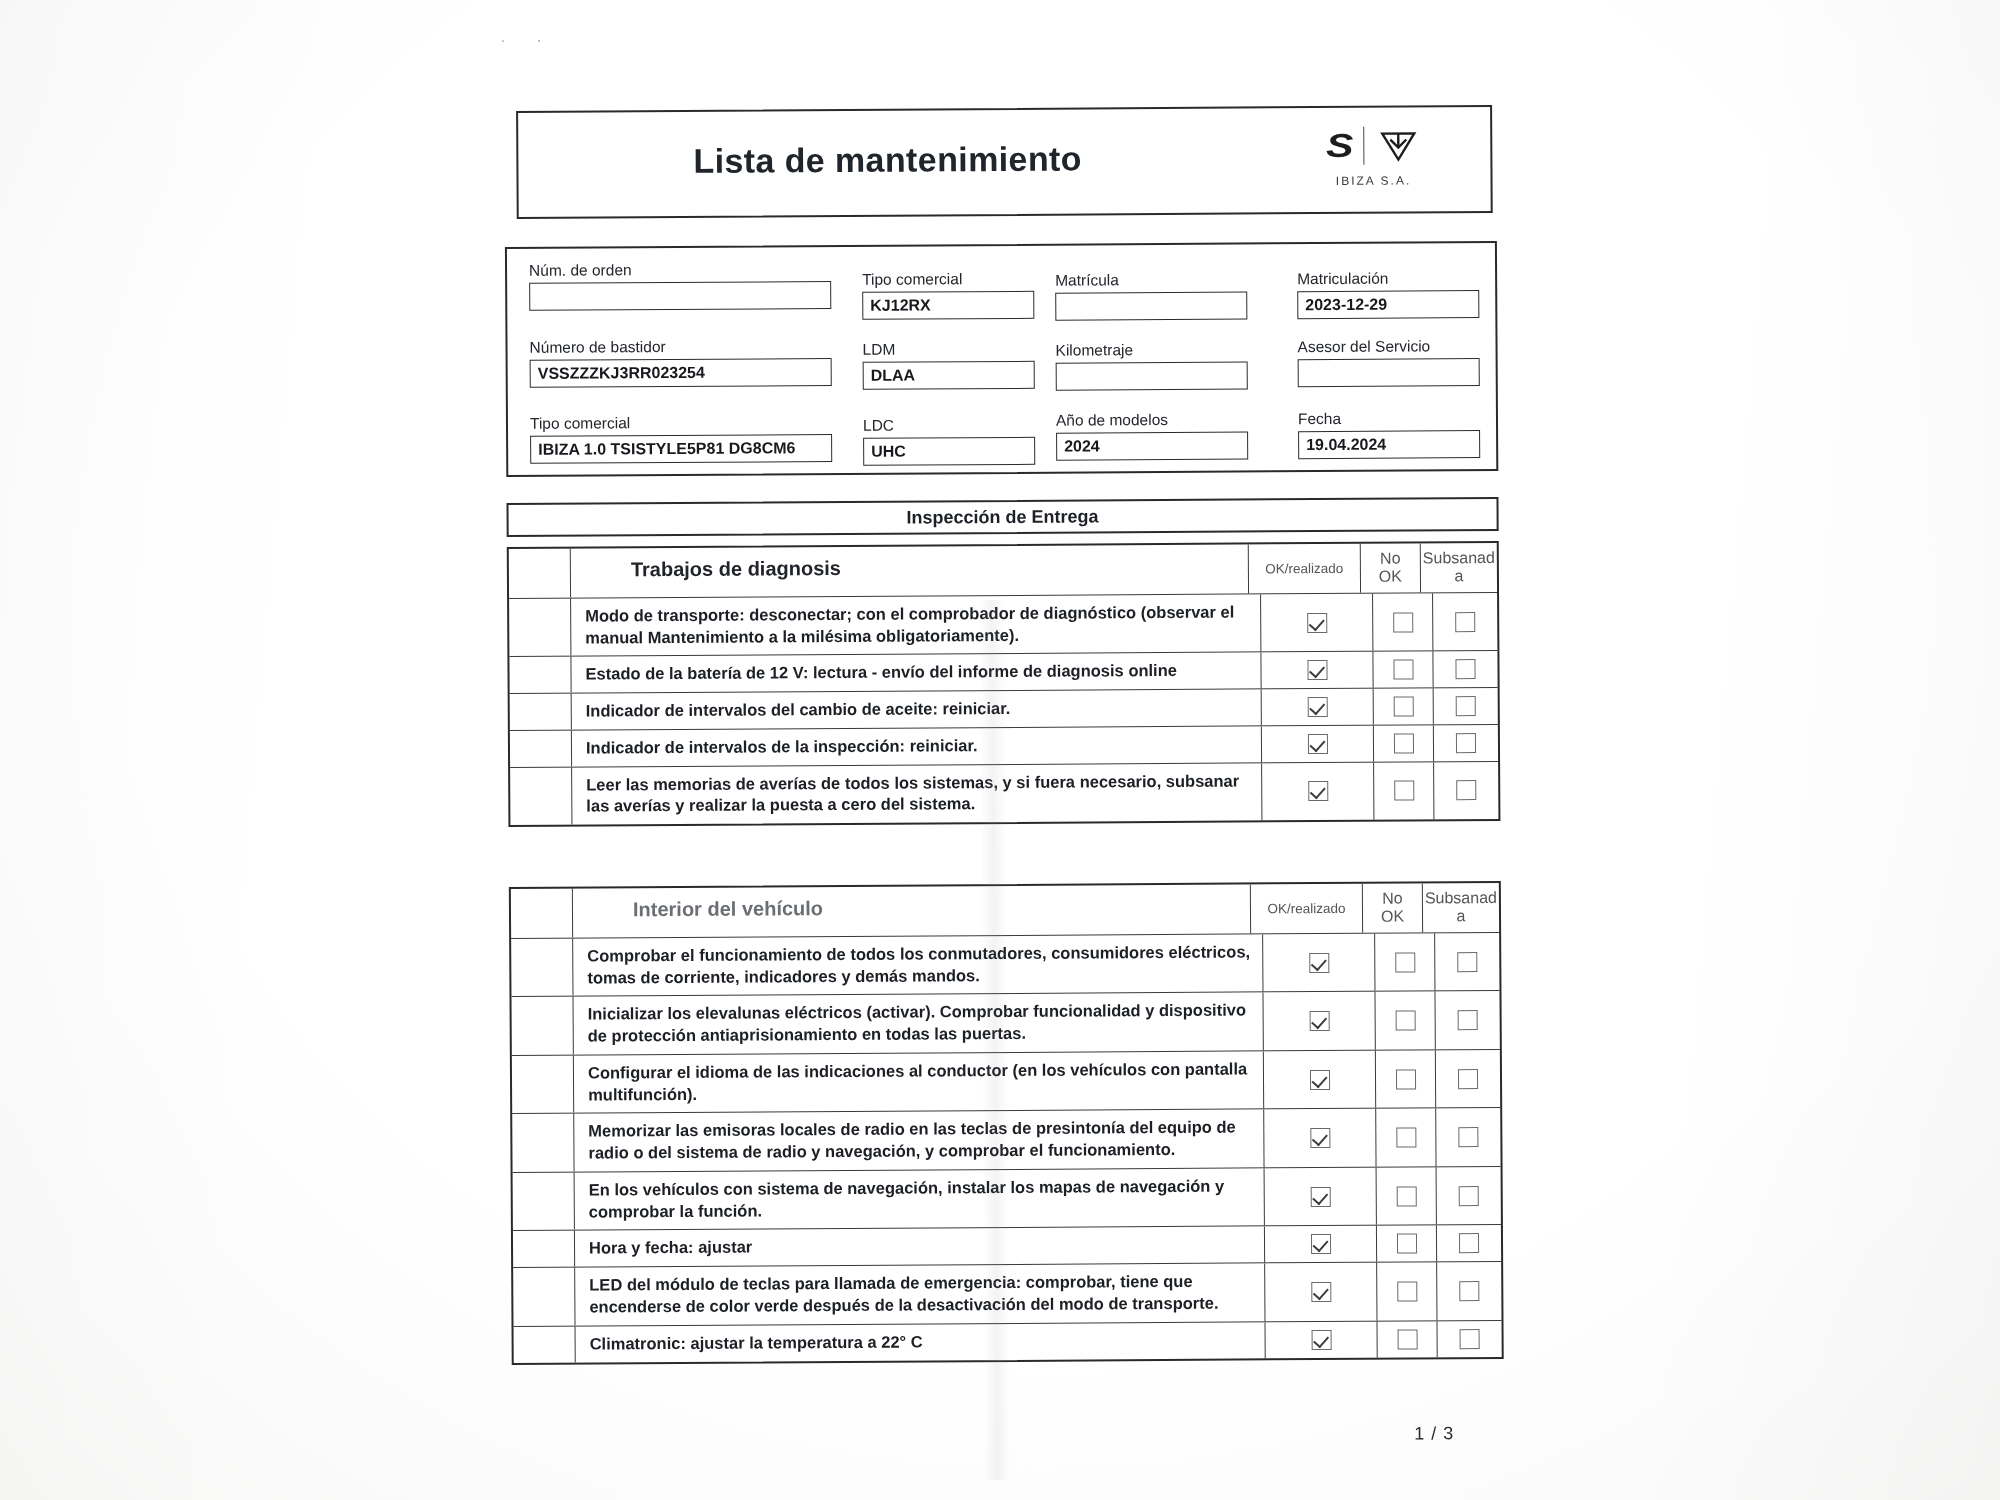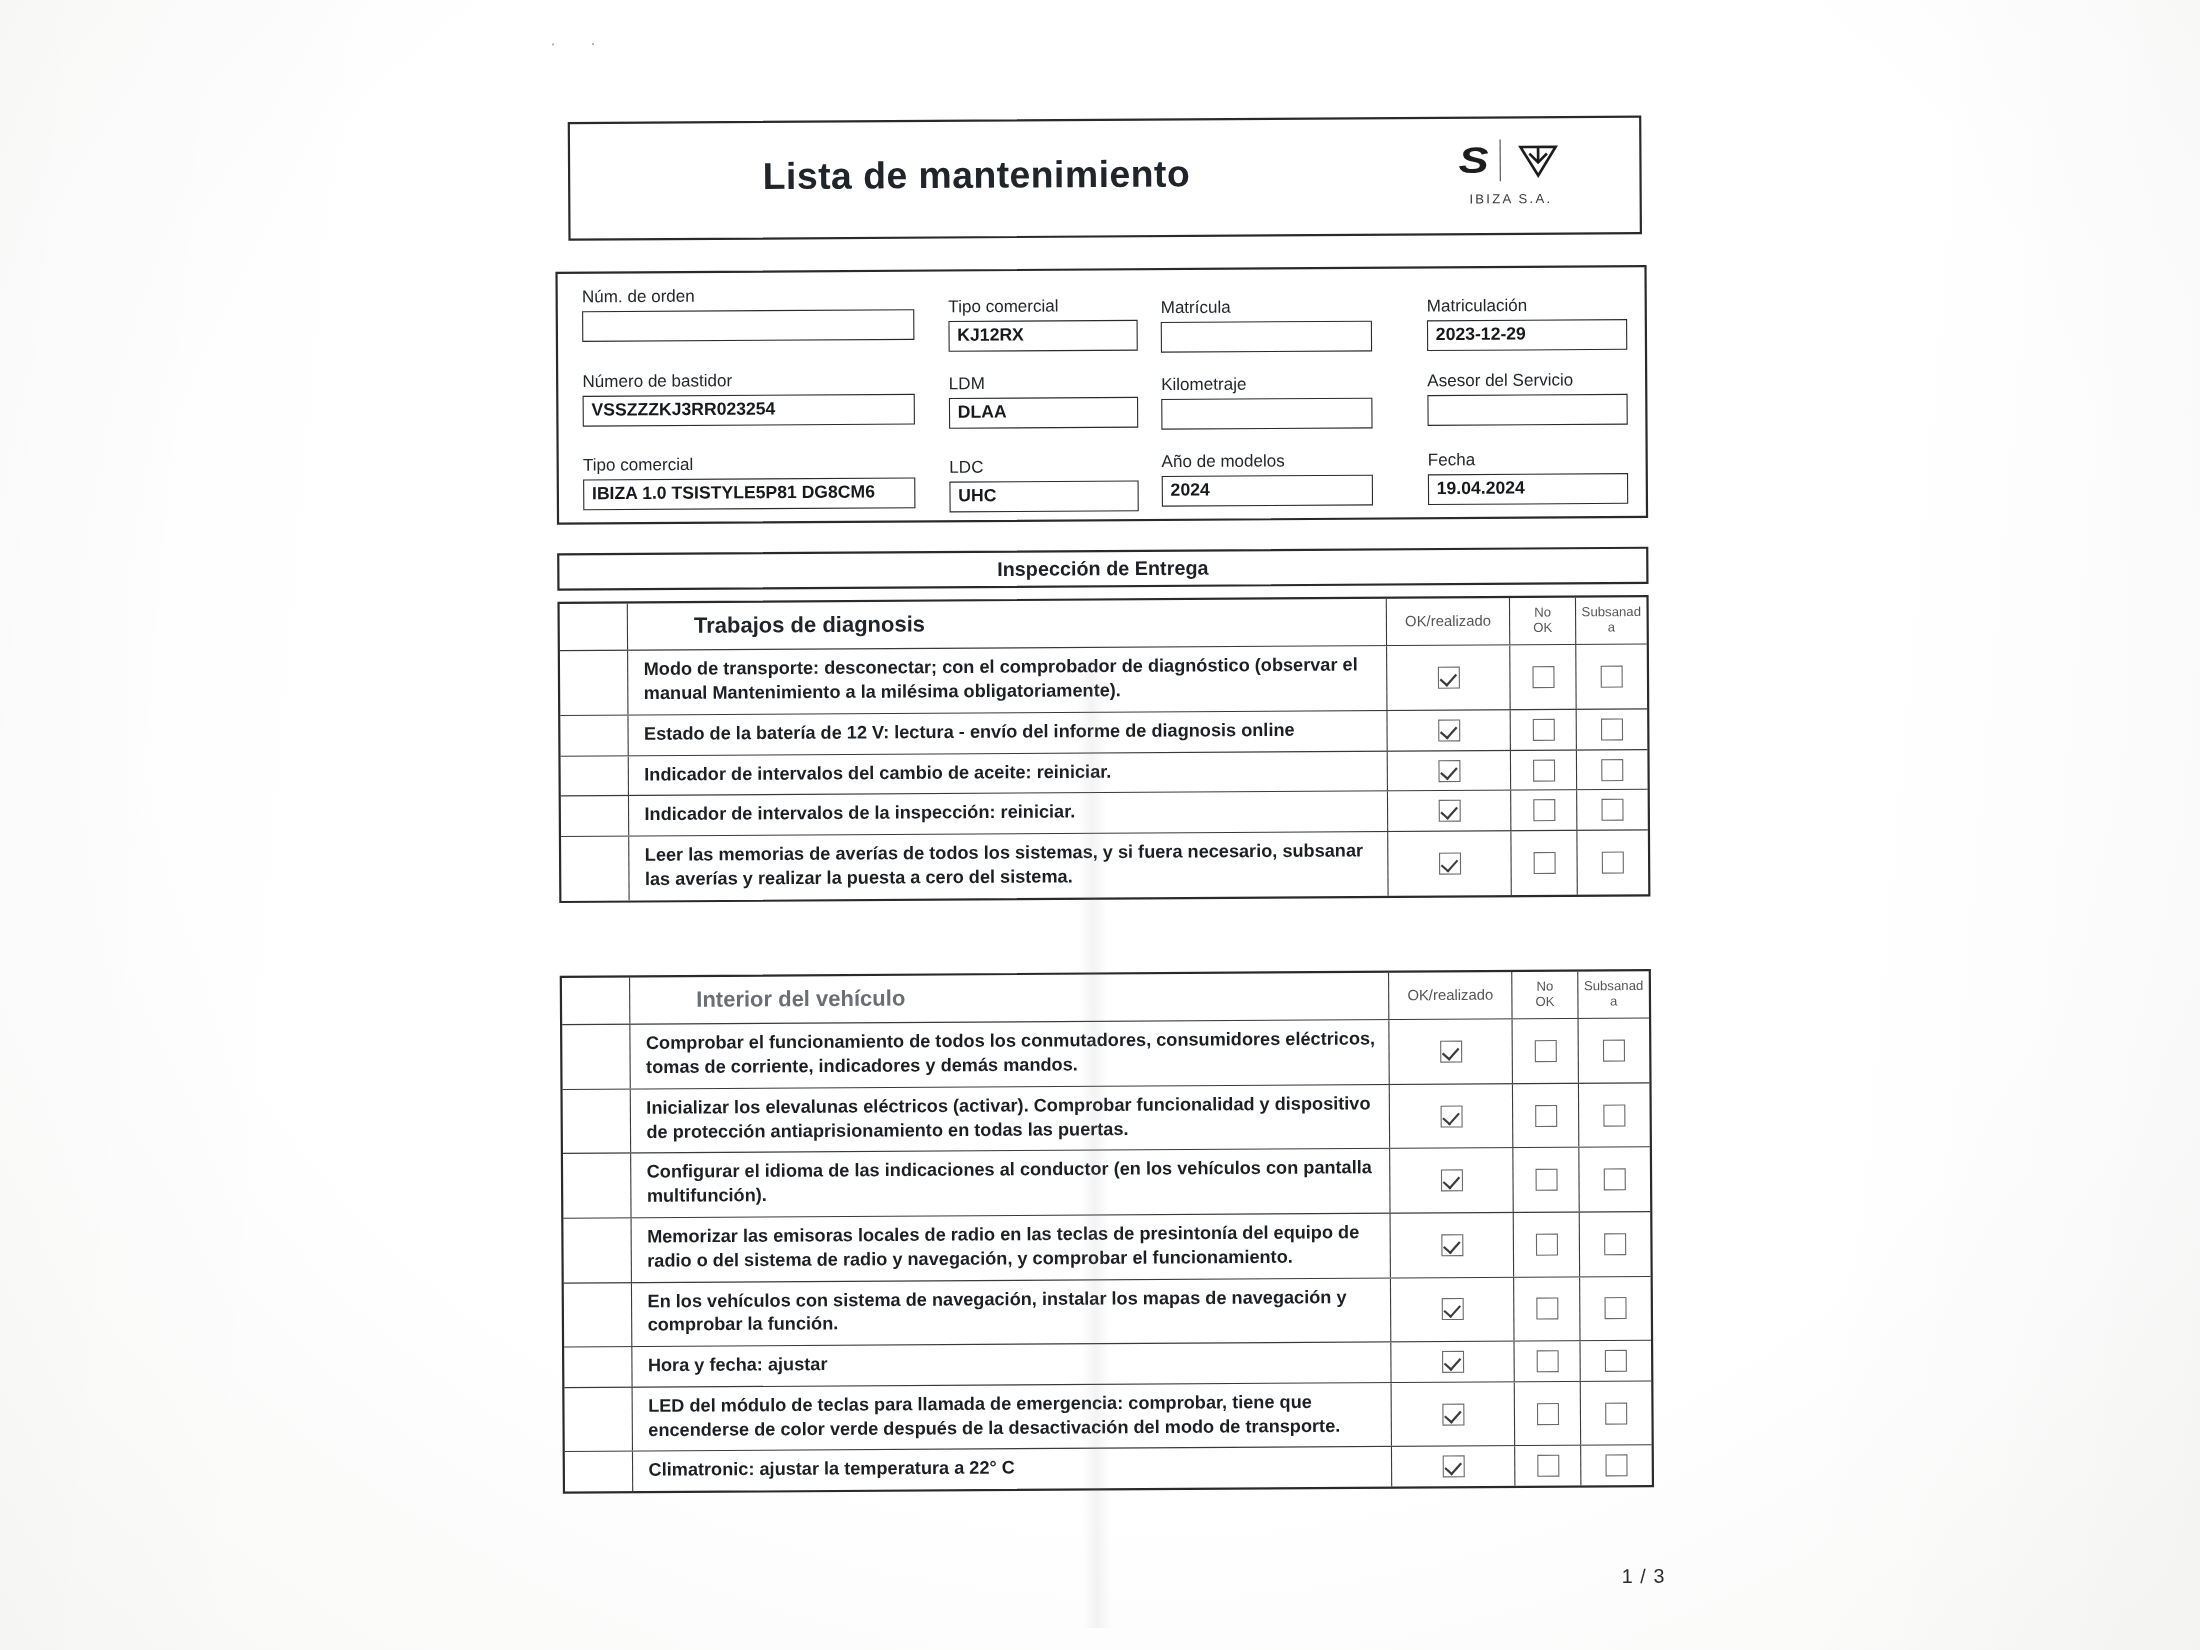--- a/index.html
+++ b/index.html
@@ -186,21 +186,21 @@
   .c-sub  { flex: 0 0 64px; border-right: none; }
 
   .hdr .c-task {
     font-size: 20px;
     font-weight: bold;
     padding: 8px 10px 8px 60px;
     color: #212429;
   }
   .hdr.gray .c-task { color: #6b6e73; }
   .hdr .c-ok, .hdr .c-no, .hdr .c-sub {
-    font-size: 12px;
+    font-size: 16px;
     font-weight: normal;
     color: #555;
     text-align: center;
     line-height: 1.15;
     flex-direction: column;
     padding: 6px 2px;
   }
   .hdr .c-ok { font-size: 13.5px; }
 
   .chk {
@@ -215,21 +215,21 @@
     position: absolute;
     left: 4px; top: 2px;
     width: 7px; height: 12px;
     border-right: 2px solid #3c3c3c;
     border-bottom: 2px solid #3c3c3c;
     transform: rotate(42deg);
   }
 
   .footer {
     position: absolute;
-    left: 1470px; top: 1426px;
+    left: 1410px; top: 1426px;
     font-size: 18px;
     color: #2b2b2b;
     letter-spacing: 1px;
   }
 
   
   .streak {
     position: absolute;
     left: 980px; top: 600px;
     width: 26px; height: 880px;

